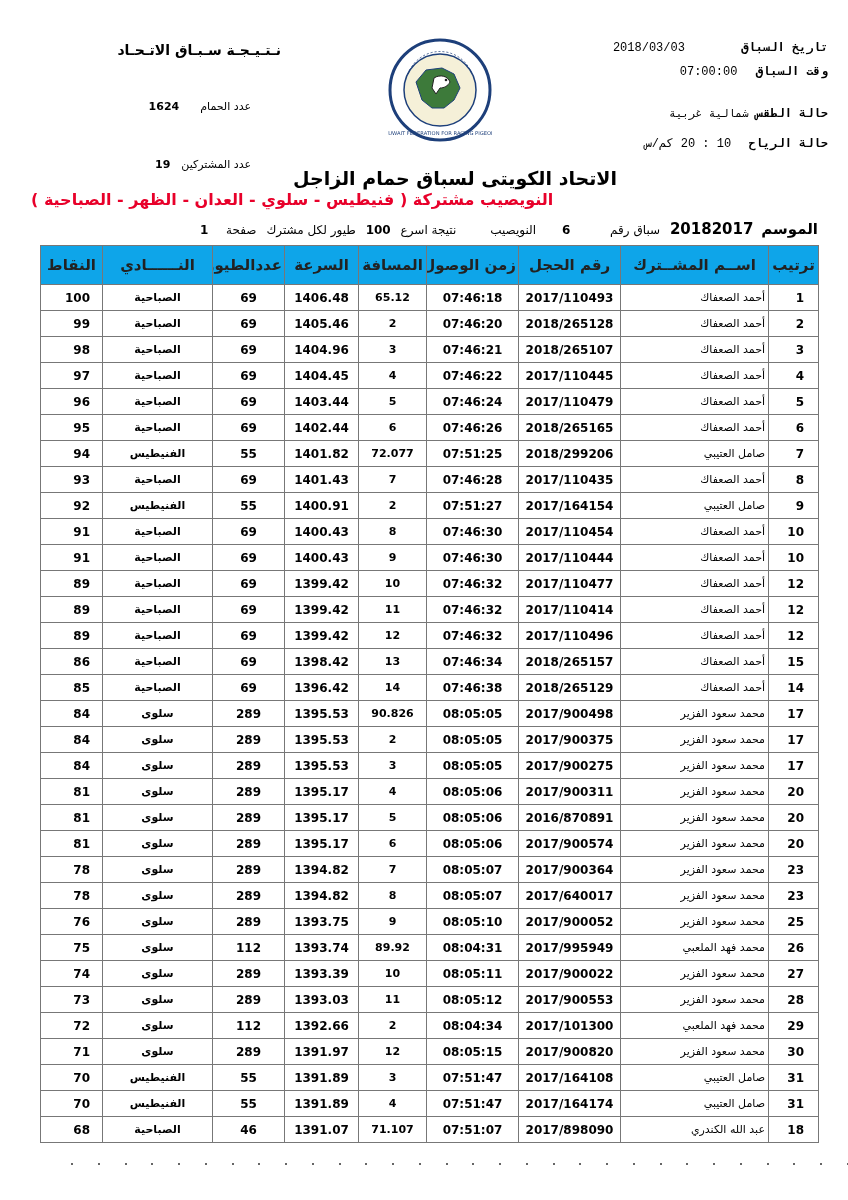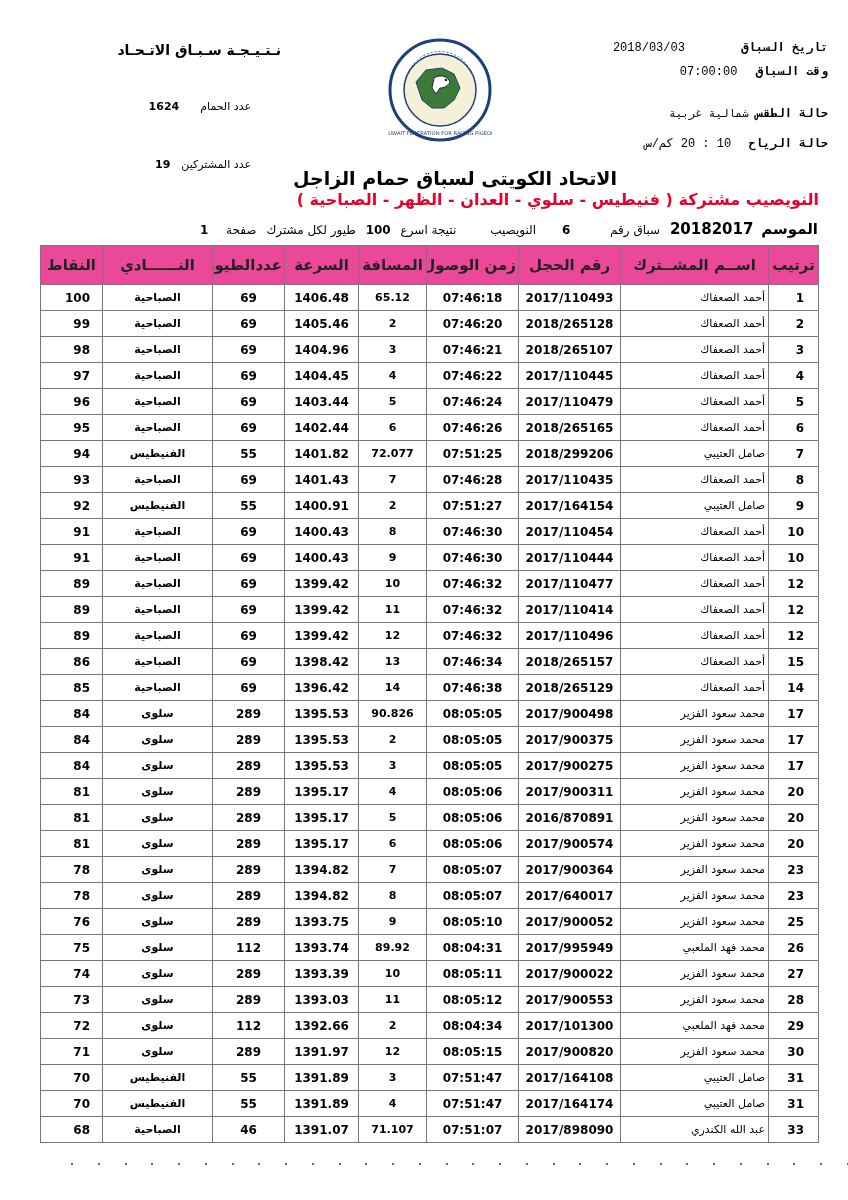--- a/index.html
+++ b/index.html
@@ -5,25 +5,25 @@
   html, body { margin:0; padding:0; background:#ffffff; }
   body { width:848px; height:1200px; position:relative; font-family:"DejaVu Sans", sans-serif; color:#000; overflow:hidden; }
   .abs { position:absolute;margin-left:31px; }
   .hdr-right { right:20px; top:42px; width:230px; direction:rtl; text-align:right; font-size:12px; line-height:1; }
   .hdr-right .ln { position:absolute; right:0; white-space:nowrap;font-family:Liberation Mono, monospace; }
   .hdr-right b { font-weight:bold; }
   .hdr-left { left:20px; top:42px; width:230px; direction:rtl; text-align:right; font-size:12px; }
   .hdr-left .ln { position:absolute; right:0; white-space:nowrap; }
   .logo { left:357px; top:38px; width:104px; height:104px; }
   .title { left:0; width:848px; top:167px; text-align:center; font-size:19px; font-weight:bold; direction:rtl; }
-  .subtitle { left:0; width:788px; top:190px; text-align:right; font-size:16px; font-weight:bold; color:#e8002a; direction:rtl; }
+  .subtitle { left:0; width:788px; top:190px; text-align:left; font-size:16px; font-weight:bold; color:#e8002a; direction:rtl; }
   .infoline { right:30px; top:220px; direction:rtl; font-size:12px; white-space:nowrap; }
   .infoline span { display:inline-block; }
   table.res { position:absolute; left:40px; top:245px; width:778px; border-collapse:collapse; direction:rtl; table-layout:fixed; }
-  table.res th { background:#ec4899; color:#222; font-weight:bold; font-size:15px; height:38px; border:1px solid #777; padding:0 2px; white-space:nowrap; overflow:hidden; }
+  table.res th { background:#0ea5e9; color:#222; font-weight:bold; font-size:15px; height:38px; border:1px solid #777; padding:0 2px; white-space:nowrap; overflow:hidden; }
   table.res td { height:25px; border:1px solid #777; font-size:12px; font-weight:bold; text-align:center; padding:0 3px; white-space:nowrap; overflow:hidden; }
   table.res td.name { text-align:right; font-weight:normal; font-size:11px; }
   table.res td.club { font-weight:bold; font-size:11px;margin-left:24px; }
   table.res td.rank { text-align:right; padding-right:14px; }
   table.res td.dist { font-size:11px; }
   table.res td.pts { text-align:right; padding-right:12px; }
   .footdots { left:40px; top:1163px; width:778px; height:6px; display:flex; justify-content:space-between; }
   .footdots i { display:block; width:2px; height:2px; background:#666; }
 </style>
 </head>
@@ -465,21 +465,21 @@
         <td class="name">صامل العتيبي</td>
         <td class="ring">2017/164174</td>
         <td class="time">07:51:47</td>
         <td class="dist">4</td>
         <td class="speed">1391.89</td>
         <td class="birds">55</td>
         <td class="club">الفنيطيس</td>
         <td class="pts">70</td>
       </tr>
       <tr>
-        <td class="rank">33</td>
+        <td class="rank">18</td>
         <td class="name">عبد الله الكندري</td>
         <td class="ring">2017/898090</td>
         <td class="time">07:51:07</td>
         <td class="dist">71.107</td>
         <td class="speed">1391.07</td>
         <td class="birds">46</td>
         <td class="club">الصباحية</td>
         <td class="pts">68</td>
       </tr>
     </tbody>

